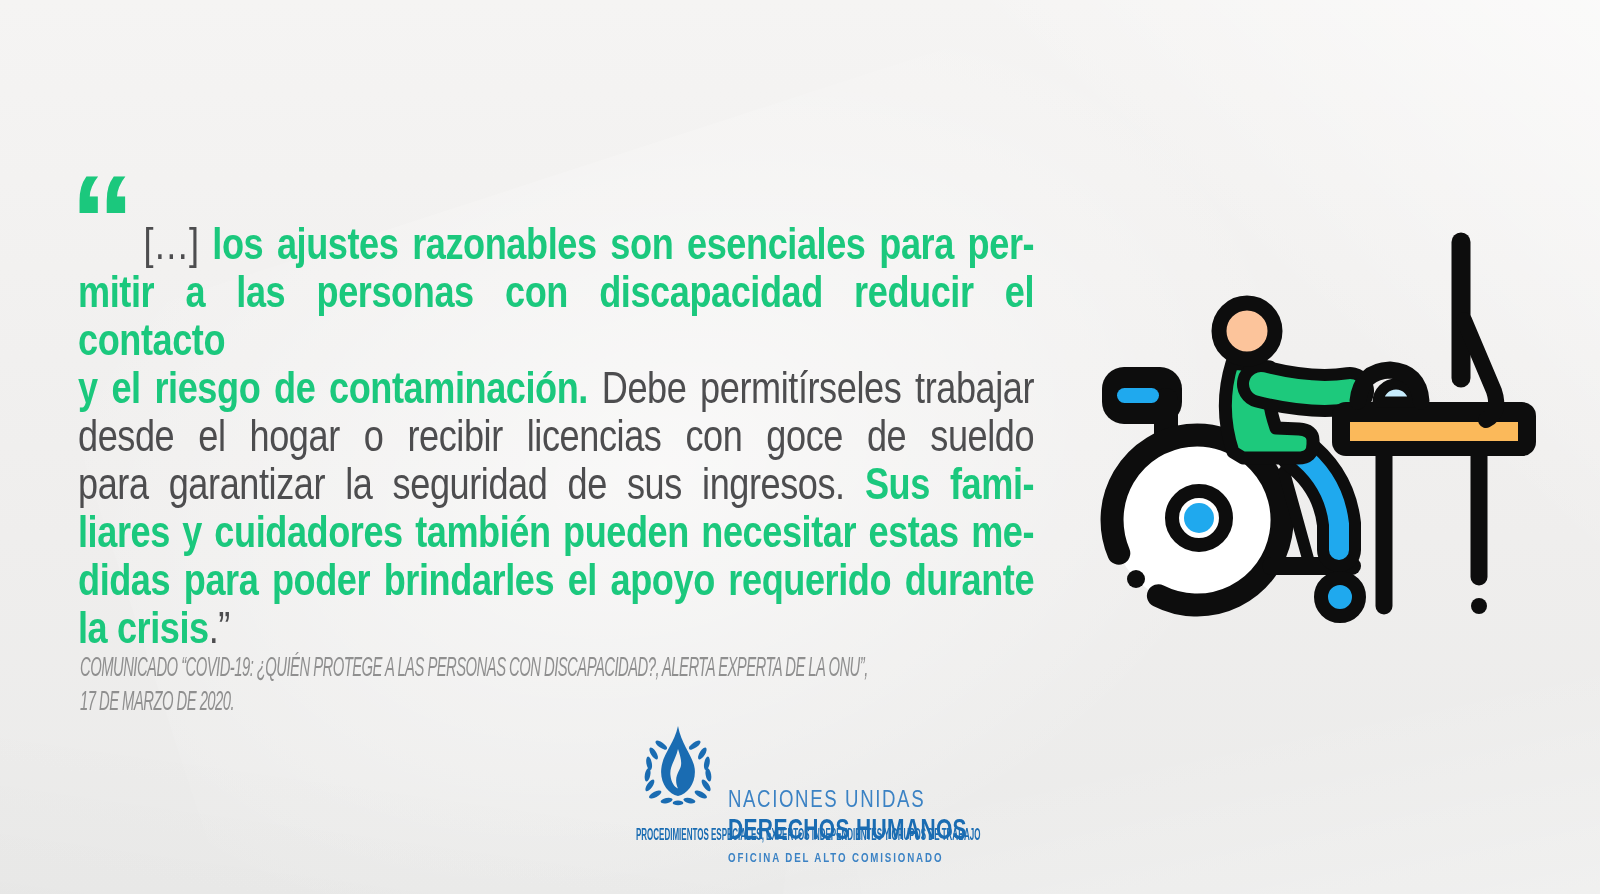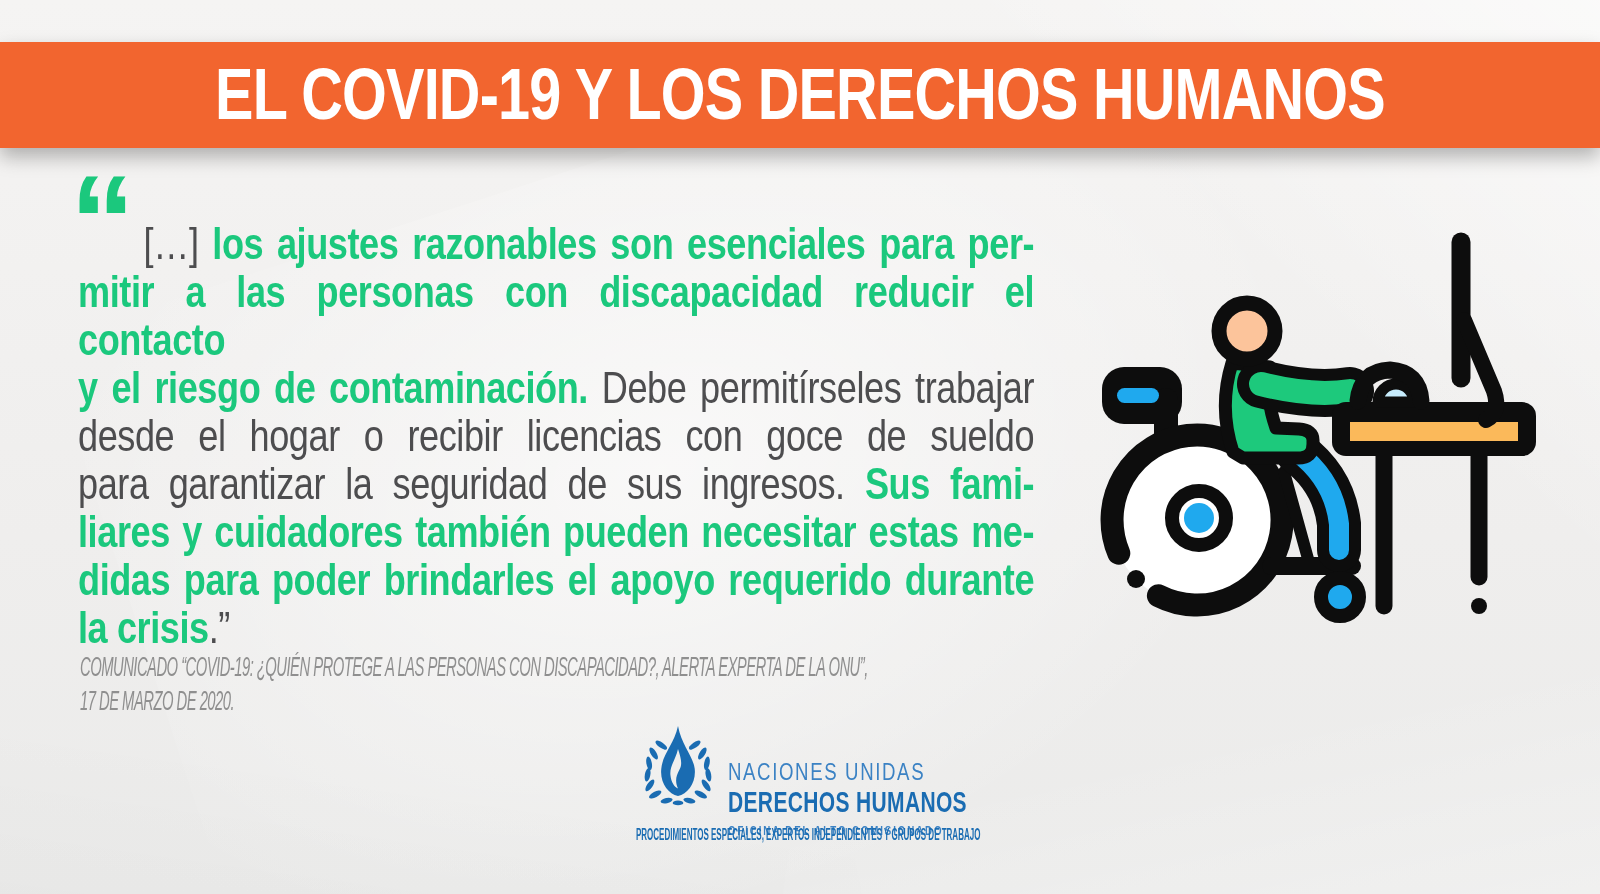--- a/index.html
+++ b/index.html
@@ -41,21 +41,21 @@
   .seg-gray{color:var(--gray);font-weight:normal;}
 
   
   .citation{position:absolute;left:80px;top:650px;width:1520px;
     transform:scaleX(.55);transform-origin:left top;
     font-style:italic;color:var(--citation_gray);font-size:27px;line-height:34px;
     letter-spacing:-1px;}
 
   
   .unlogo-emblem{position:absolute;left:640px;top:724px;width:76px;height:100px;}
-  .unlogo-text{position:absolute;left:728px;top:759px;white-space:nowrap;}
+  .unlogo-text{position:absolute;left:728px;top:786px;white-space:nowrap;}
   .un-l1{font-size:23px;letter-spacing:2px;color:var(--blue_light);line-height:26px;
     transform:scaleX(.81);transform-origin:left top;}
   .un-l2{font-size:30px;font-weight:bold;letter-spacing:.5px;color:var(--blue);line-height:32px;
     margin-top:1px;transform:scaleX(.70);transform-origin:left top;}
   .un-l3{font-size:13.5px;font-weight:bold;letter-spacing:2.6px;color:var(--blue_light);
     line-height:16px;margin-top:5px;transform:scaleX(.72);transform-origin:left top;}
   .un-footer{position:absolute;left:636px;top:826px;width:660px;text-align:center;
     font-size:16px;font-weight:bold;color:var(--blue);letter-spacing:0;
     transform:scaleX(.50);transform-origin:left top;white-space:nowrap;}
 
@@ -65,23 +65,20 @@
 </head>
 <body>
 
 <div class="poster">
 
   <div class="tex tex1"></div>
   <div class="tex tex2"></div>
   <div class="tex tex3"></div>
   <div class="tex tex4"></div>
 
-  <div class="banner">
-    <h1>EL COVID-19 Y LOS DERECHOS HUMANOS</h1>
-  </div>
 
   <div class="qmark">“</div>
 
   <div class="quote">
     <div>
         <div class="qline qfirst"><span class="seg-gray">[…] </span><span class="seg-green">los ajustes razonables son esenciales para per-</span></div>
         <div class="qline"><span class="seg-green">mitir a las personas con discapacidad reducir el contacto</span></div>
         <div class="qline"><span class="seg-green">y el riesgo de contaminación.</span><span class="seg-gray"> Debe permitírseles trabajar</span></div>
         <div class="qline"><span class="seg-gray">desde el hogar o recibir licencias con goce de sueldo</span></div>
         <div class="qline"><span class="seg-gray">para garantizar la seguridad de sus ingresos. </span><span class="seg-green">Sus fami-</span></div>

